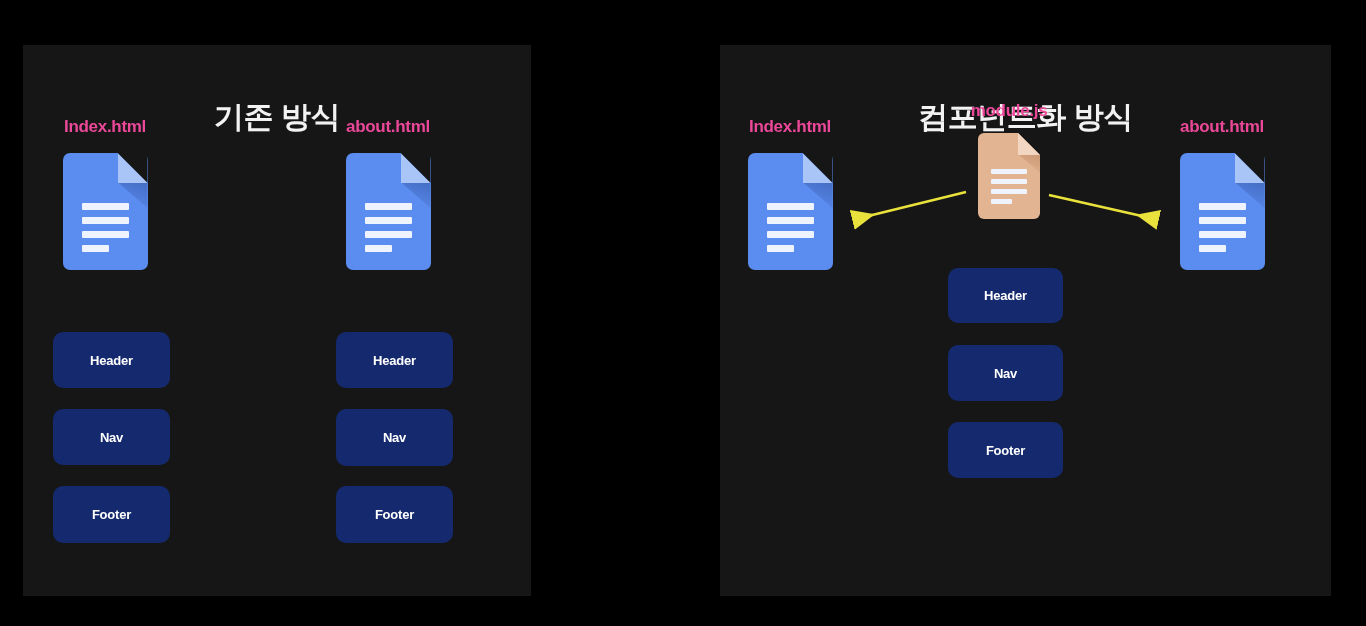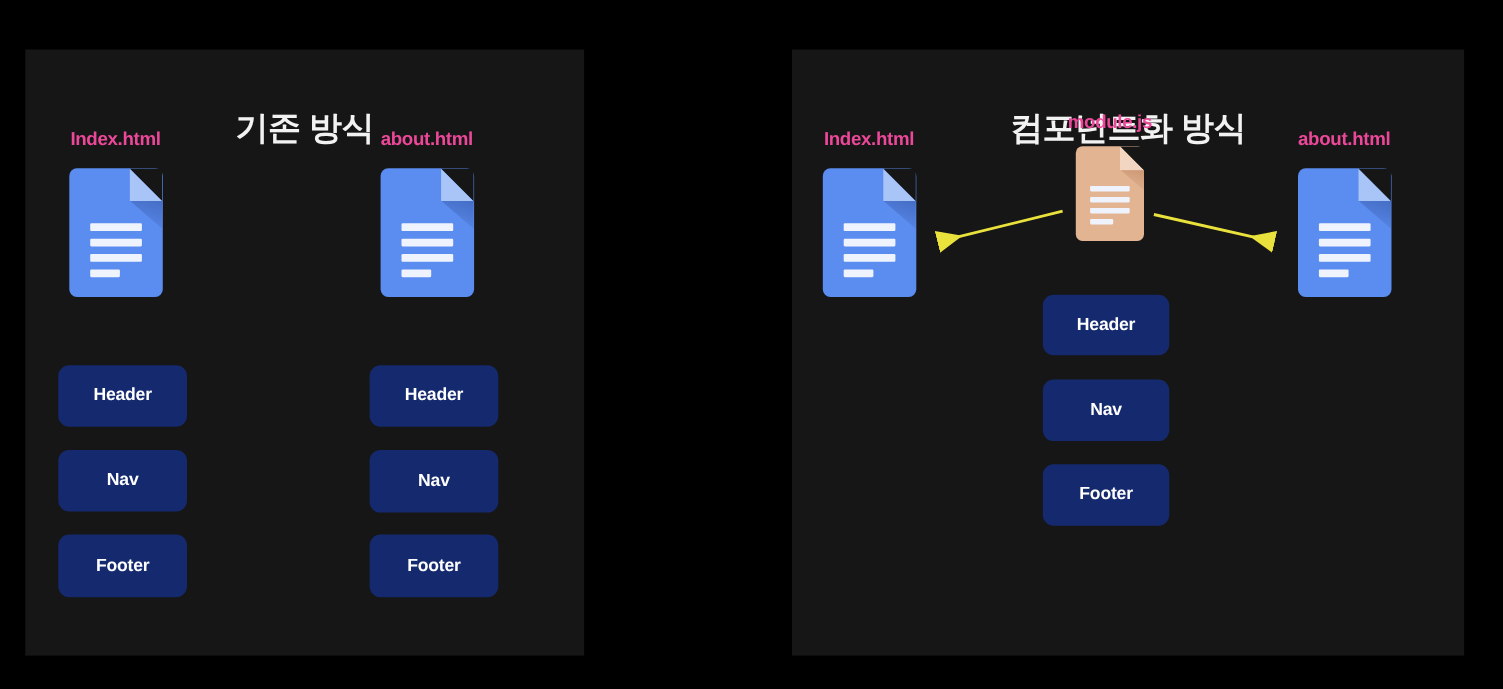--- a/index.html
+++ b/index.html
@@ -120,21 +120,21 @@
   }
   .doc-icon.module .doc-lines { left: 13px; right: 13px; top: 36px; }
   .doc-icon.module .doc-lines span { height: 5px; margin-bottom: 5px; }
 
   
   .block {
     position: absolute;
     background: #152a6e;
     border-radius: 10px;
     color: #ffffff;
-    font-size: 16px;
+    font-size: 13px;
     font-weight: 700;
     display: flex;
     align-items: center;
     justify-content: center;
     letter-spacing: -0.2px;
   }
 
   
   #legacy-col-index  { left: 30px;  top: 118px; }
   #legacy-col-about  { left: 313px; top: 118px; }

